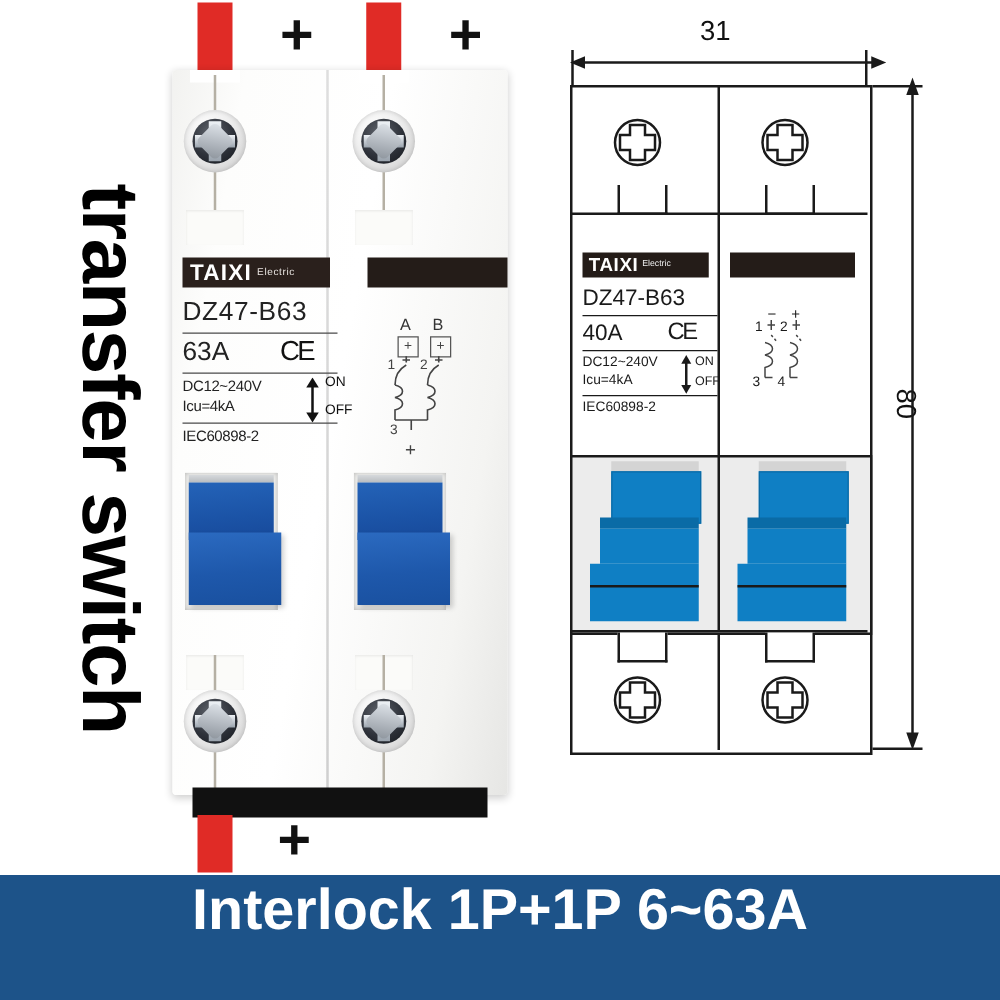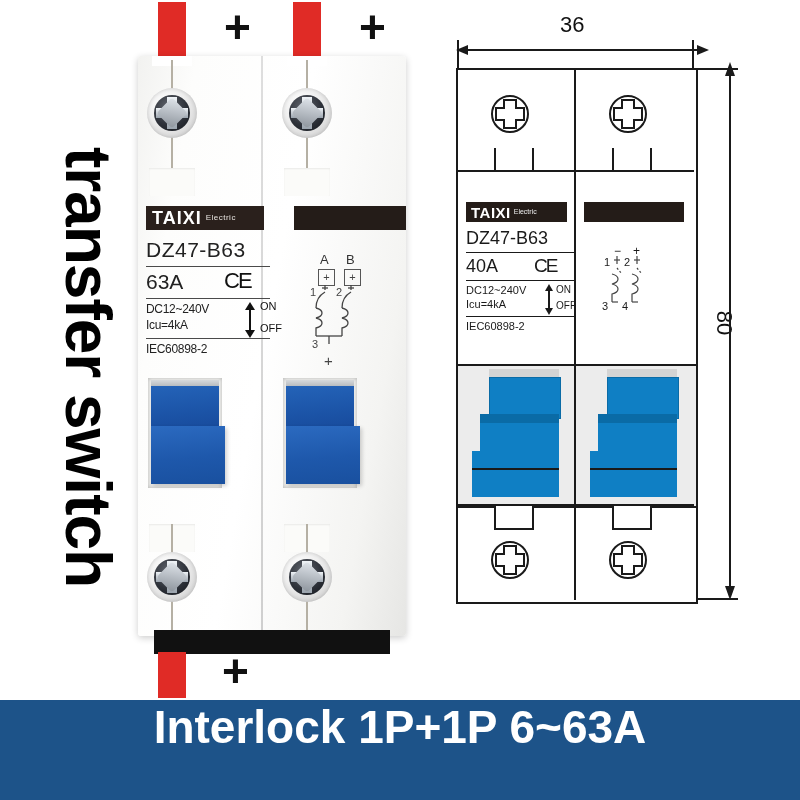--- a/index.html
+++ b/index.html
@@ -241,21 +241,21 @@
         <div class="boss"></div>
     </div>
 
     <div class="busbar"></div>
     <div class="wire" style="left:30px;top:652px;height:46px;"></div>
     <div class="plusglyph" style="left:94px;top:648px;font-size:46px;">+</div>
   </div>
 
   <div id="drawing">
 
-    <div class="dim-label" style="left:120px;top:12px;">36</div>
+    <div class="dim-label" style="left:120px;top:12px;">31</div>
     <svg width="260" height="30" style="position:absolute;left:16px;top:42px;">
       <line x1="8" y1="8" x2="245" y2="8" stroke="#1a1a1a" stroke-width="2"></line>
       <polygon points="0,8 12,3 12,13" fill="#1a1a1a"></polygon>
       <polygon points="253,8 241,3 241,13" fill="#1a1a1a"></polygon>
     </svg>
     <div class="dl" style="left:17px;top:40px;width:2px;height:30px;"></div>
     <div class="dl" style="left:252px;top:40px;width:2px;height:30px;"></div>
 
     <div class="dim-label vert" style="left:272px;top:310px;">80</div>
     <svg width="30" height="540" style="position:absolute;left:276px;top:62px;">

